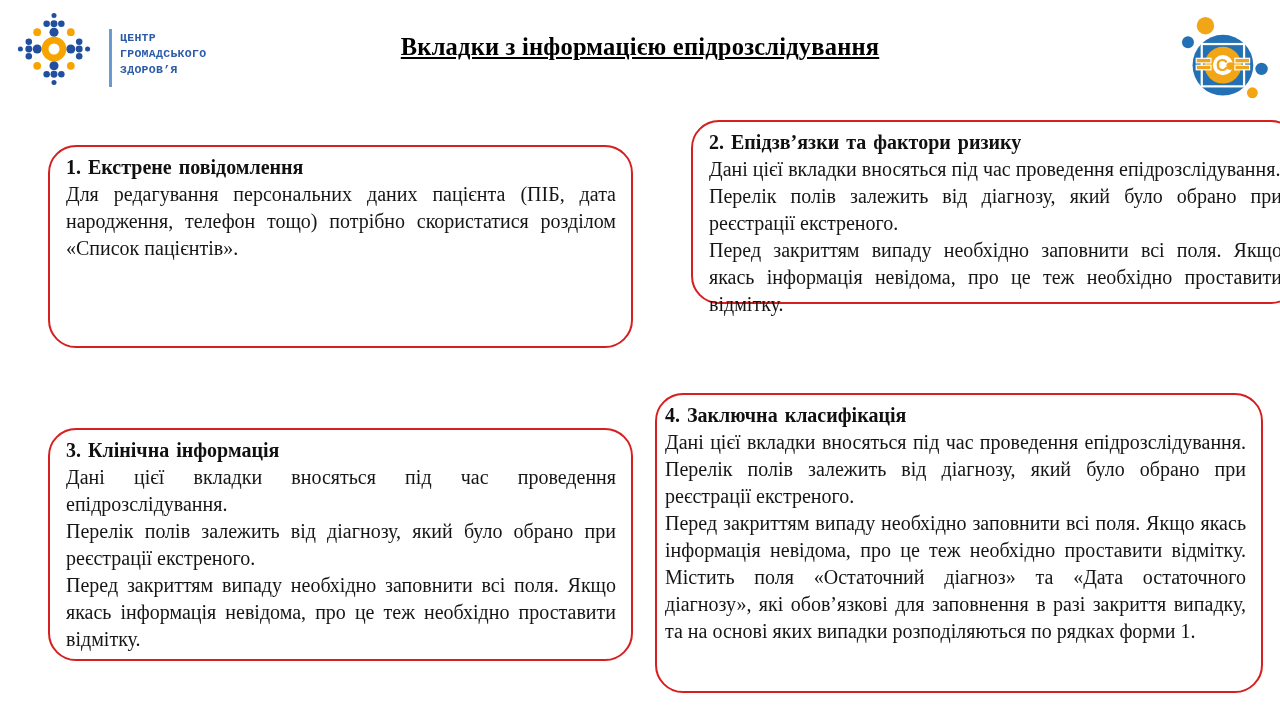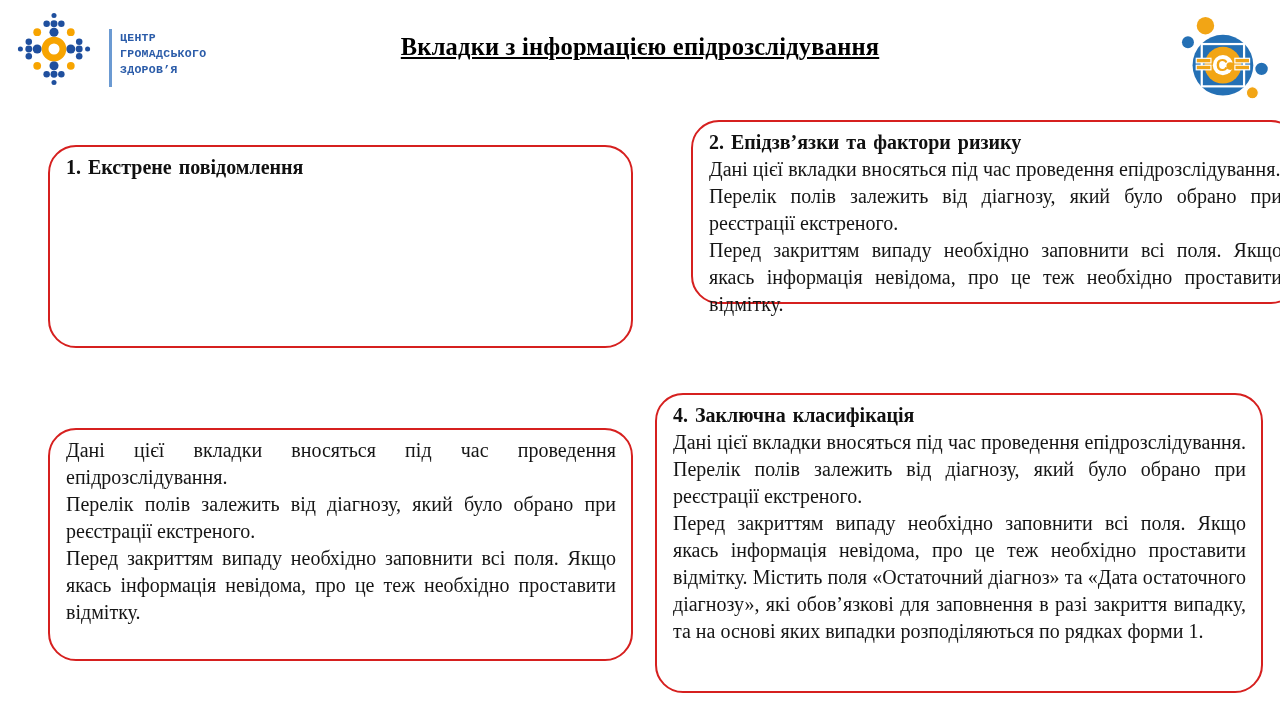--- a/index.html
+++ b/index.html
@@ -45,21 +45,21 @@
     line-height:27px;word-spacing:2px;margin:0;
   }
   .box-body p{
     margin:0;
     font-size:20px;color:#151515;line-height:27px;
     text-align:justify;
   }
   #box-1{left:48px;top:133px;width:585px;height:203px;margin-top:12px;}
   #box-2{left:655px;top:120px;width:608px;height:184px;margin-left:36px;}
   #box-3{left:48px;top:428px;width:585px;height:233px;}
-  #box-4{left:655px;top:393px;width:608px;height:300px;}
+  #box-4{left:655px;top:393px;width:608px;height:300px;padding-left:8px;}
 </style>
 </head>
 <body>
 
 <div class="slide">
 
   <div class="org-logo">
     <svg width="84" height="90" viewBox="-40 -40 80 80">
       <g fill="#1f4f9e">
 
@@ -119,33 +119,35 @@
       <text x="50" y="66.5" text-anchor="middle" font-family="Liberation Sans, DejaVu Sans, sans-serif" font-size="18" font-weight="bold" fill="#f2a515">C</text>
       <circle cx="59" cy="61" r="4.2" fill="#f2a515"></circle>
       <circle cx="93" cy="64" r="7.5" fill="#2470b5" stroke="#ffffff" stroke-width="1.5"></circle>
       <circle cx="83" cy="90" r="6.5" fill="#f2a515" stroke="#ffffff" stroke-width="1.2"></circle>
     </svg>
   </div>
 
   <div class="info-box" id="box-1">
     <p class="box-heading">1. Екстрене повідомлення</p>
     <div class="box-body">
+        <p>Для редагування персональних даних пацієнта (ПІБ, дата народження, телефон тощо) потрібно скористатися розділом «Список пацієнтів».</p>
       </div>
   </div>
 
   <div class="info-box" id="box-2">
     <p class="box-heading">2. Епідзв’язки та фактори ризику</p>
     <div class="box-body">
         <p>Дані цієї вкладки вносяться під час проведення епідрозслідування.</p>
         <p>Перелік полів залежить від діагнозу, який було обрано при реєстрації екстреного.</p>
         <p>Перед закриттям випаду необхідно заповнити всі поля. Якщо якась інформація невідома, про це теж необхідно проставити відмітку.</p>
       </div>
   </div>
 
   <div class="info-box" id="box-3">
+    <p class="box-heading">3. Клінічна інформація</p>
     <div class="box-body">
         <p>Дані цієї вкладки вносяться під час проведення епідрозслідування.</p>
         <p>Перелік полів залежить від діагнозу, який було обрано при реєстрації екстреного.</p>
         <p>Перед закриттям випаду необхідно заповнити всі поля. Якщо якась інформація невідома, про це теж необхідно проставити відмітку.</p>
       </div>
   </div>
 
   <div class="info-box" id="box-4">
     <p class="box-heading">4. Заключна класифікація</p>
     <div class="box-body">

